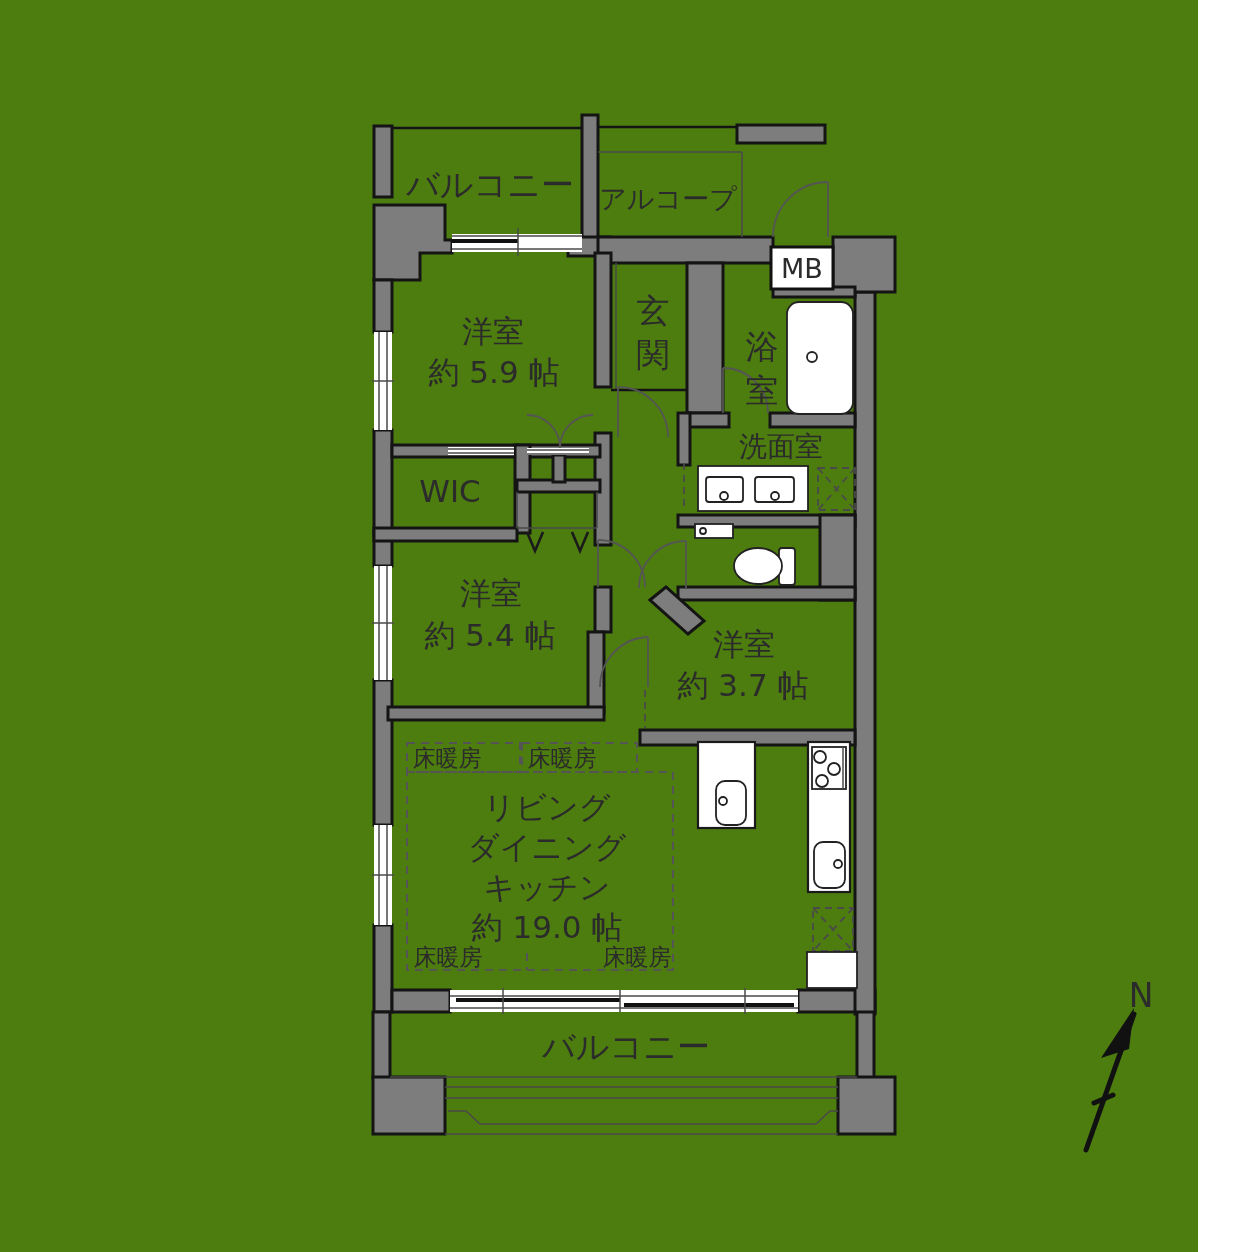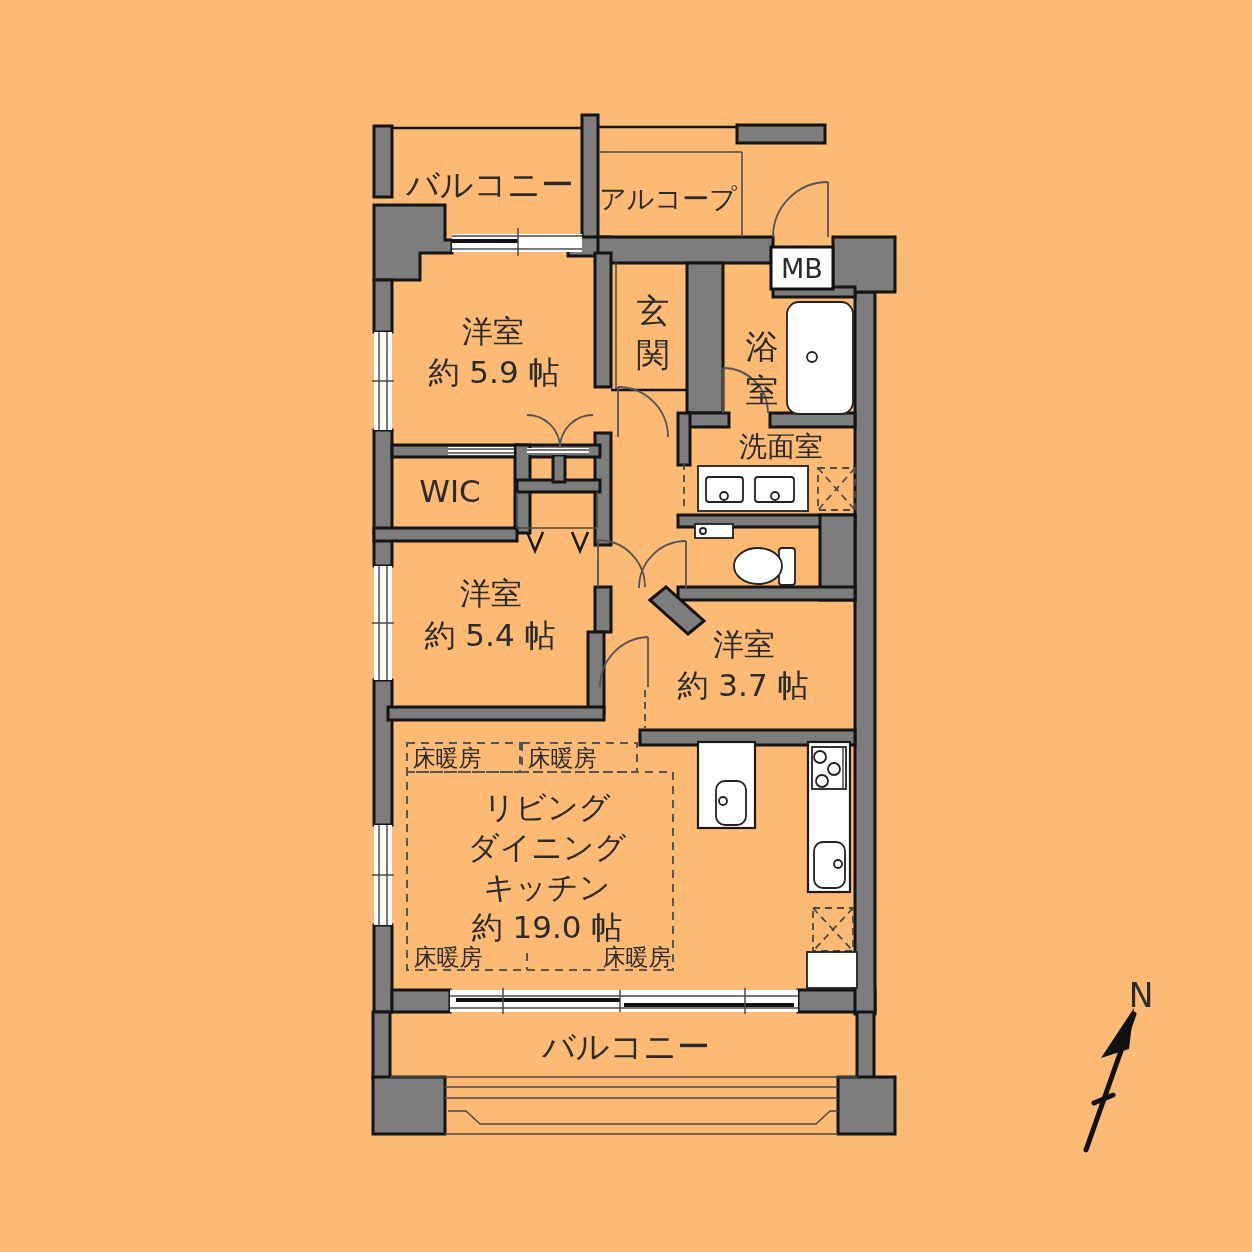--- a/index.html
+++ b/index.html
@@ -1,17 +1,17 @@
 <!DOCTYPE html>
 <html><head>
 <meta charset="utf-8">
 <title>Floor Plan</title>
 <style>
   html,body{margin:0;padding:0;background:#ffffff;}
-  .canvas{position:relative;width:1252px;height:1252px;background:#fdba74;overflow:hidden;}
+  .canvas{position:relative;width:1164px;height:1252px;background:#4d7c0f;overflow:hidden;padding-left:34px;}
   svg{position:absolute;left:0;top:0;}
   .wall{fill:#7d7d7d;stroke:#141414;stroke-width:3;stroke-linejoin:miter;}
   .thin{stroke:#4a4a4a;stroke-width:1.5;fill:none;}
   .line2{stroke:#141414;stroke-width:2.5;fill:none;}
   .thick{stroke:#111111;stroke-width:4;fill:none;}
   .fix{fill:#ffffff;stroke:#1a1a1a;stroke-width:2.2;}
   .fixthin{fill:#ffffff;stroke:#222222;stroke-width:1.8;}
   .nofill{fill:none;stroke:#222222;stroke-width:1.8;}
   .door{fill:none;stroke:#555555;stroke-width:1.8;}
   .chev{fill:none;stroke:#1a1a1a;stroke-width:2.6;}

